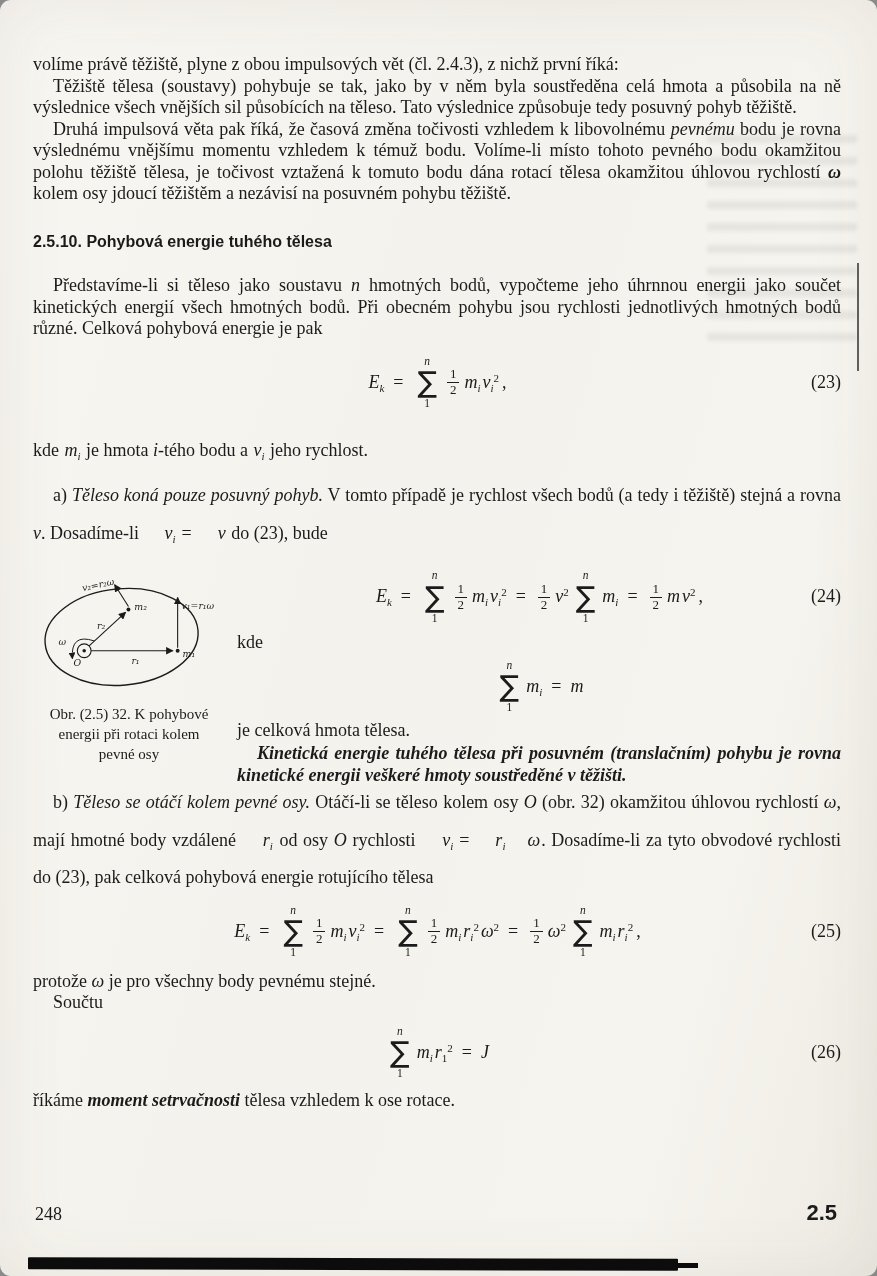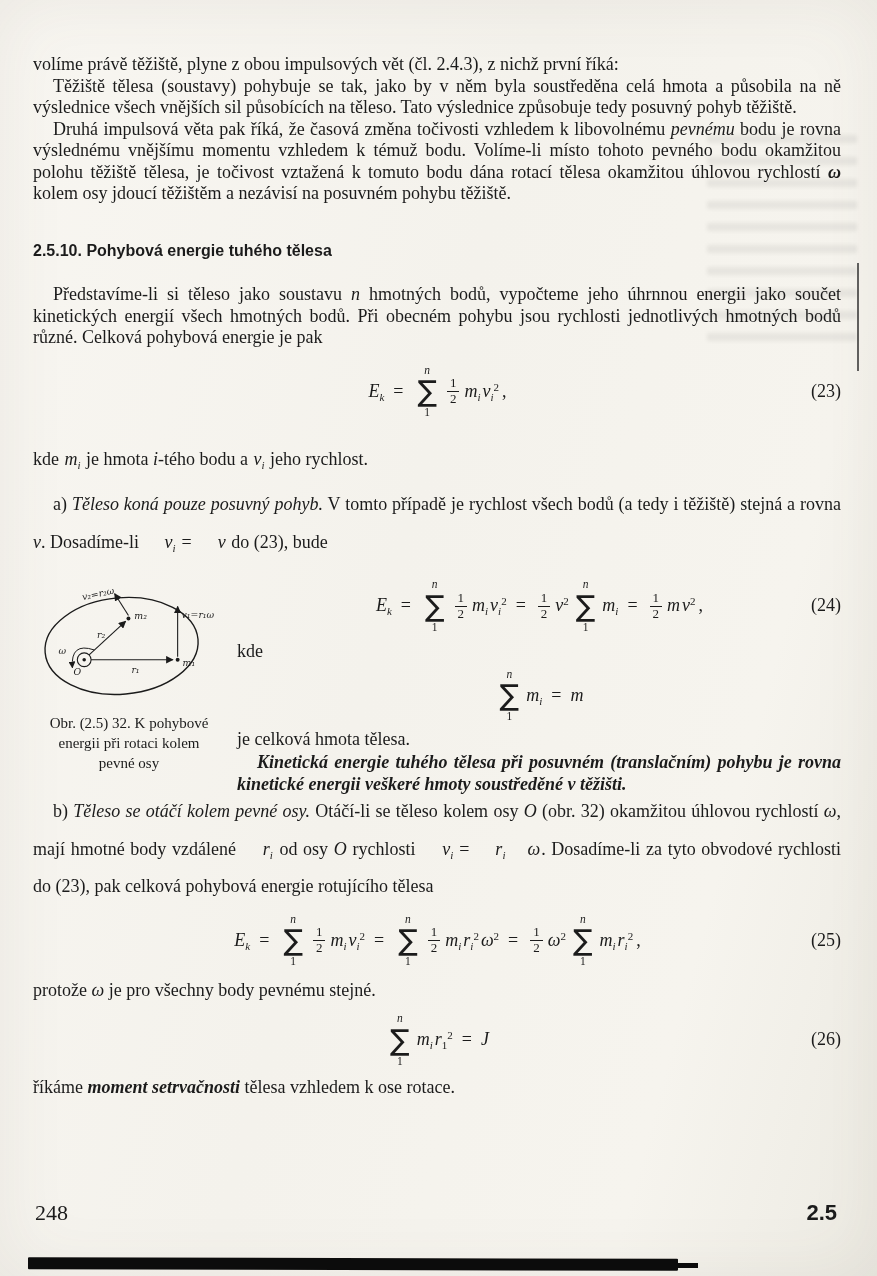--- a/index.html
+++ b/index.html
@@ -3,25 +3,26 @@
 <meta charset="utf-8">
 <style>
   * { margin:0; padding:0; box-sizing:border-box; }
   html,body { background:#8a8a8a; }
   .page {
     position:relative; width:877px; height:1276px; margin:0 auto;
     background:linear-gradient(105deg,#f8f6f1 0%,#f4f2ec 45%,#f6f4ee 78%,#edebe3 100%);
     color:#1b1b1b; overflow:hidden;
     font-family:"Liberation Serif","DejaVu Serif",serif;
     box-shadow:inset 0 0 70px rgba(90,80,60,.08);
+    border-radius:11px;
   }
   .content { position:absolute; left:33px; right:36px; top:54px; font-size:18px; line-height:21.5px; text-align:justify; }
   p { margin:0; }
   .indent { text-indent:20px; }
-  .heading { font-family:"Liberation Sans","DejaVu Sans",sans-serif; font-weight:bold; font-size:16px; margin:35px 0 23px 0; text-align:left; }
+  .heading { font-family:"Liberation Sans","DejaVu Sans",sans-serif; font-weight:bold; font-size:16px; margin:26px 0 23px 0; text-align:left; }
   .bold-it { font-weight:bold; font-style:italic; }
   .em-strong { font-style:italic; font-weight:600; }
 
   
   .eq-row { position:relative; display:flex; justify-content:center; align-items:center; font-size:18px; font-style:italic; }
   .eq-main { display:inline-flex; align-items:center; }
   .eq-tag { position:absolute; right:0; top:50%; transform:translateY(-50%); font-style:normal; font-size:18px; }
   .eq23m { margin:16px 0 14px; }
   .eq24m { margin:4px 0 8px; }
   .eq25m { margin:16px 0 12px; }
@@ -52,21 +53,21 @@
   .fig-right { flex:1; padding-left:12px; }
   .kde { margin:2px 0 4px; }
   .statement { margin-top:2px; }
   .pkde23 { margin-bottom:8px; }
   .pa { margin-bottom:4px; }
   .pb { margin-top:6px; }
   .pmoment { }
 
   
   .footer { position:absolute; left:35px; right:40px; top:1200px; display:flex; justify-content:space-between; align-items:baseline; }
-  .page-num { font-size:22px;font-family:Liberation Serif, serif; }
+  .page-num { font-size:18px;font-family:Liberation Serif, serif; }
   .section-num { font-family:"Liberation Sans","DejaVu Sans",sans-serif; font-weight:bold; font-size:22px; }
   .scan-bar { position:absolute; left:28px; top:1258px; width:650px; height:12px; background:#0c0c0c; transform:rotate(.15deg); border-radius:1px; }
   .scan-bar2 { position:absolute; left:676px; top:1263px; width:22px; height:5px; background:#0c0c0c; }
   .edge-line { position:absolute; left:857px; top:263px; width:2px; height:108px; background:#2f2f2f; opacity:.75; }
   .bleed { position:absolute; right:20px; top:135px; width:150px; height:215px; opacity:.06; filter:blur(2px);
            background:repeating-linear-gradient(#000 0 8px, transparent 8px 22px); }
 </style>
 </head>
 <body>
 
@@ -243,20 +244,21 @@
           </span>
           <span class="mvar"><span>m</span><sub>i</sub></span>
           <span class="mvar"><span>r</span><sub>i</sub><sup class="rm">2</sup></span>
           <span class="mtxt">,</span>
         </span>
       <span class="eq-tag">(25)</span>
     </div>
 
     <p><span>protože </span><i>ω</i><span> je pro všechny body pevnému stejné.</span></p>
 
+    <p class="indent">Součtu</p>
 
     <div class="eq-row eq26m">
       <span class="eq-main">
           <span class="sum">
             <span class="sum-top">n</span>
             <span class="sum-sig">∑</span>
             <span class="sum-bot">1</span>
           </span>
           <span class="mvar"><span>m</span><sub>i</sub></span>
           <span class="mvar"><span>r</span><sub class="rm">1</sub><sup class="rm">2</sup></span>

